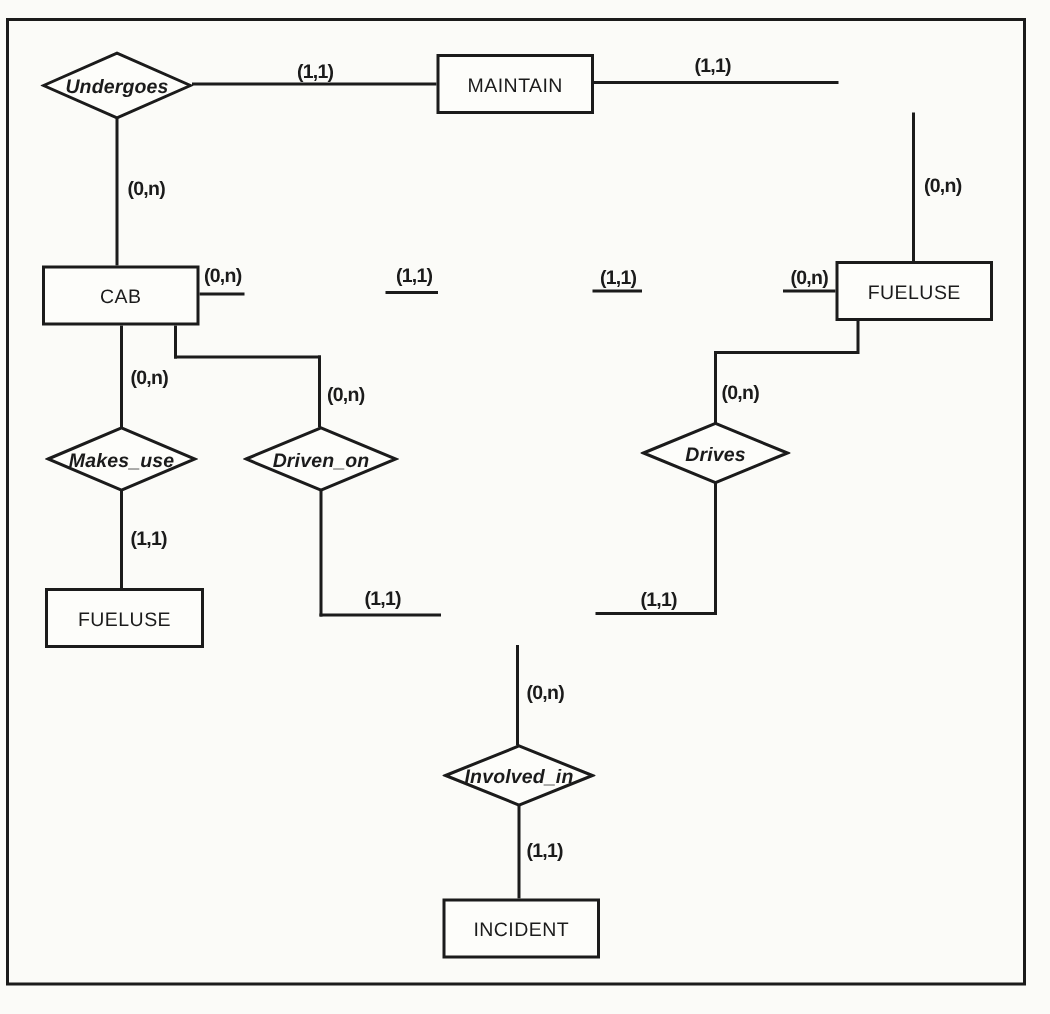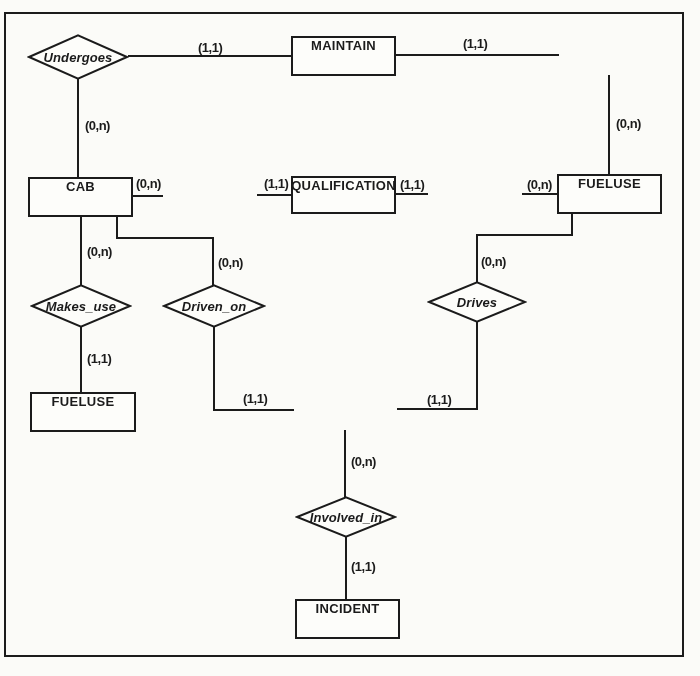--- a/index.html
+++ b/index.html
@@ -11,22 +11,22 @@
   }
   .frame{
     position:absolute;left:4px;top:12px;width:676px;height:641px;
     border:2.5px solid #1b1b1b;background:transparent;
   }
   .seg{position:absolute;background:#1b1b1b;}
   .seg.h{height:2px;}
   .seg.v{width:2px;}
   .entity{
     position:absolute;border:2px solid #1b1b1b;background:#fdfdfa;
-    display:flex;justify-content:center;
-    font-weight:bold;font-size:13px;letter-spacing:0.3px;
+    display:flex;align-items:center;justify-content:center;
+    font-weight:normal;font-size:13px;letter-spacing:0.3px;
     box-sizing:border-box;
   }
   .diamond{position:absolute;}
   .diamond svg{position:absolute;left:0;top:0;width:100%;height:100%;display:block;}
   .diamond polygon{fill:#fdfdfa;stroke:#1b1b1b;stroke-width:2;}
   .dlabel{
     position:absolute;left:0;top:0;width:100%;height:100%;
     display:flex;align-items:center;justify-content:center;
     font-weight:bold;font-style:italic;font-size:13px;letter-spacing:0.1px;
   }
@@ -62,23 +62,20 @@
   <div class="seg v" style="left:476px;top:322px;height:88px"></div>
   <div class="seg h" style="left:397px;top:408px;width:80px"></div>
   <div class="seg v" style="left:344px;top:430px;height:67px"></div>
   <div class="seg v" style="left:345px;top:537px;height:63px"></div>
 
   <div class="entity" style="left:291px;top:36px;width:105px;height:40px">
     <span>MAINTAIN</span>
   </div>
   <div class="entity" style="left:28px;top:177px;width:105px;height:40px">
     <span>CAB</span>
-  </div>
-  <div class="entity" style="left:291px;top:176px;width:105px;height:38px">
-    <span>QUALIFICATION</span>
   </div>
   <div class="entity" style="left:557px;top:174px;width:105px;height:40px">
     <span>FUELUSE</span>
   </div>
   <div class="entity" style="left:30px;top:392px;width:106px;height:40px">
     <span>FUELUSE</span>
   </div>
   <div class="entity" style="left:295px;top:599px;width:105px;height:40px">
     <span>INCIDENT</span>
   </div>

